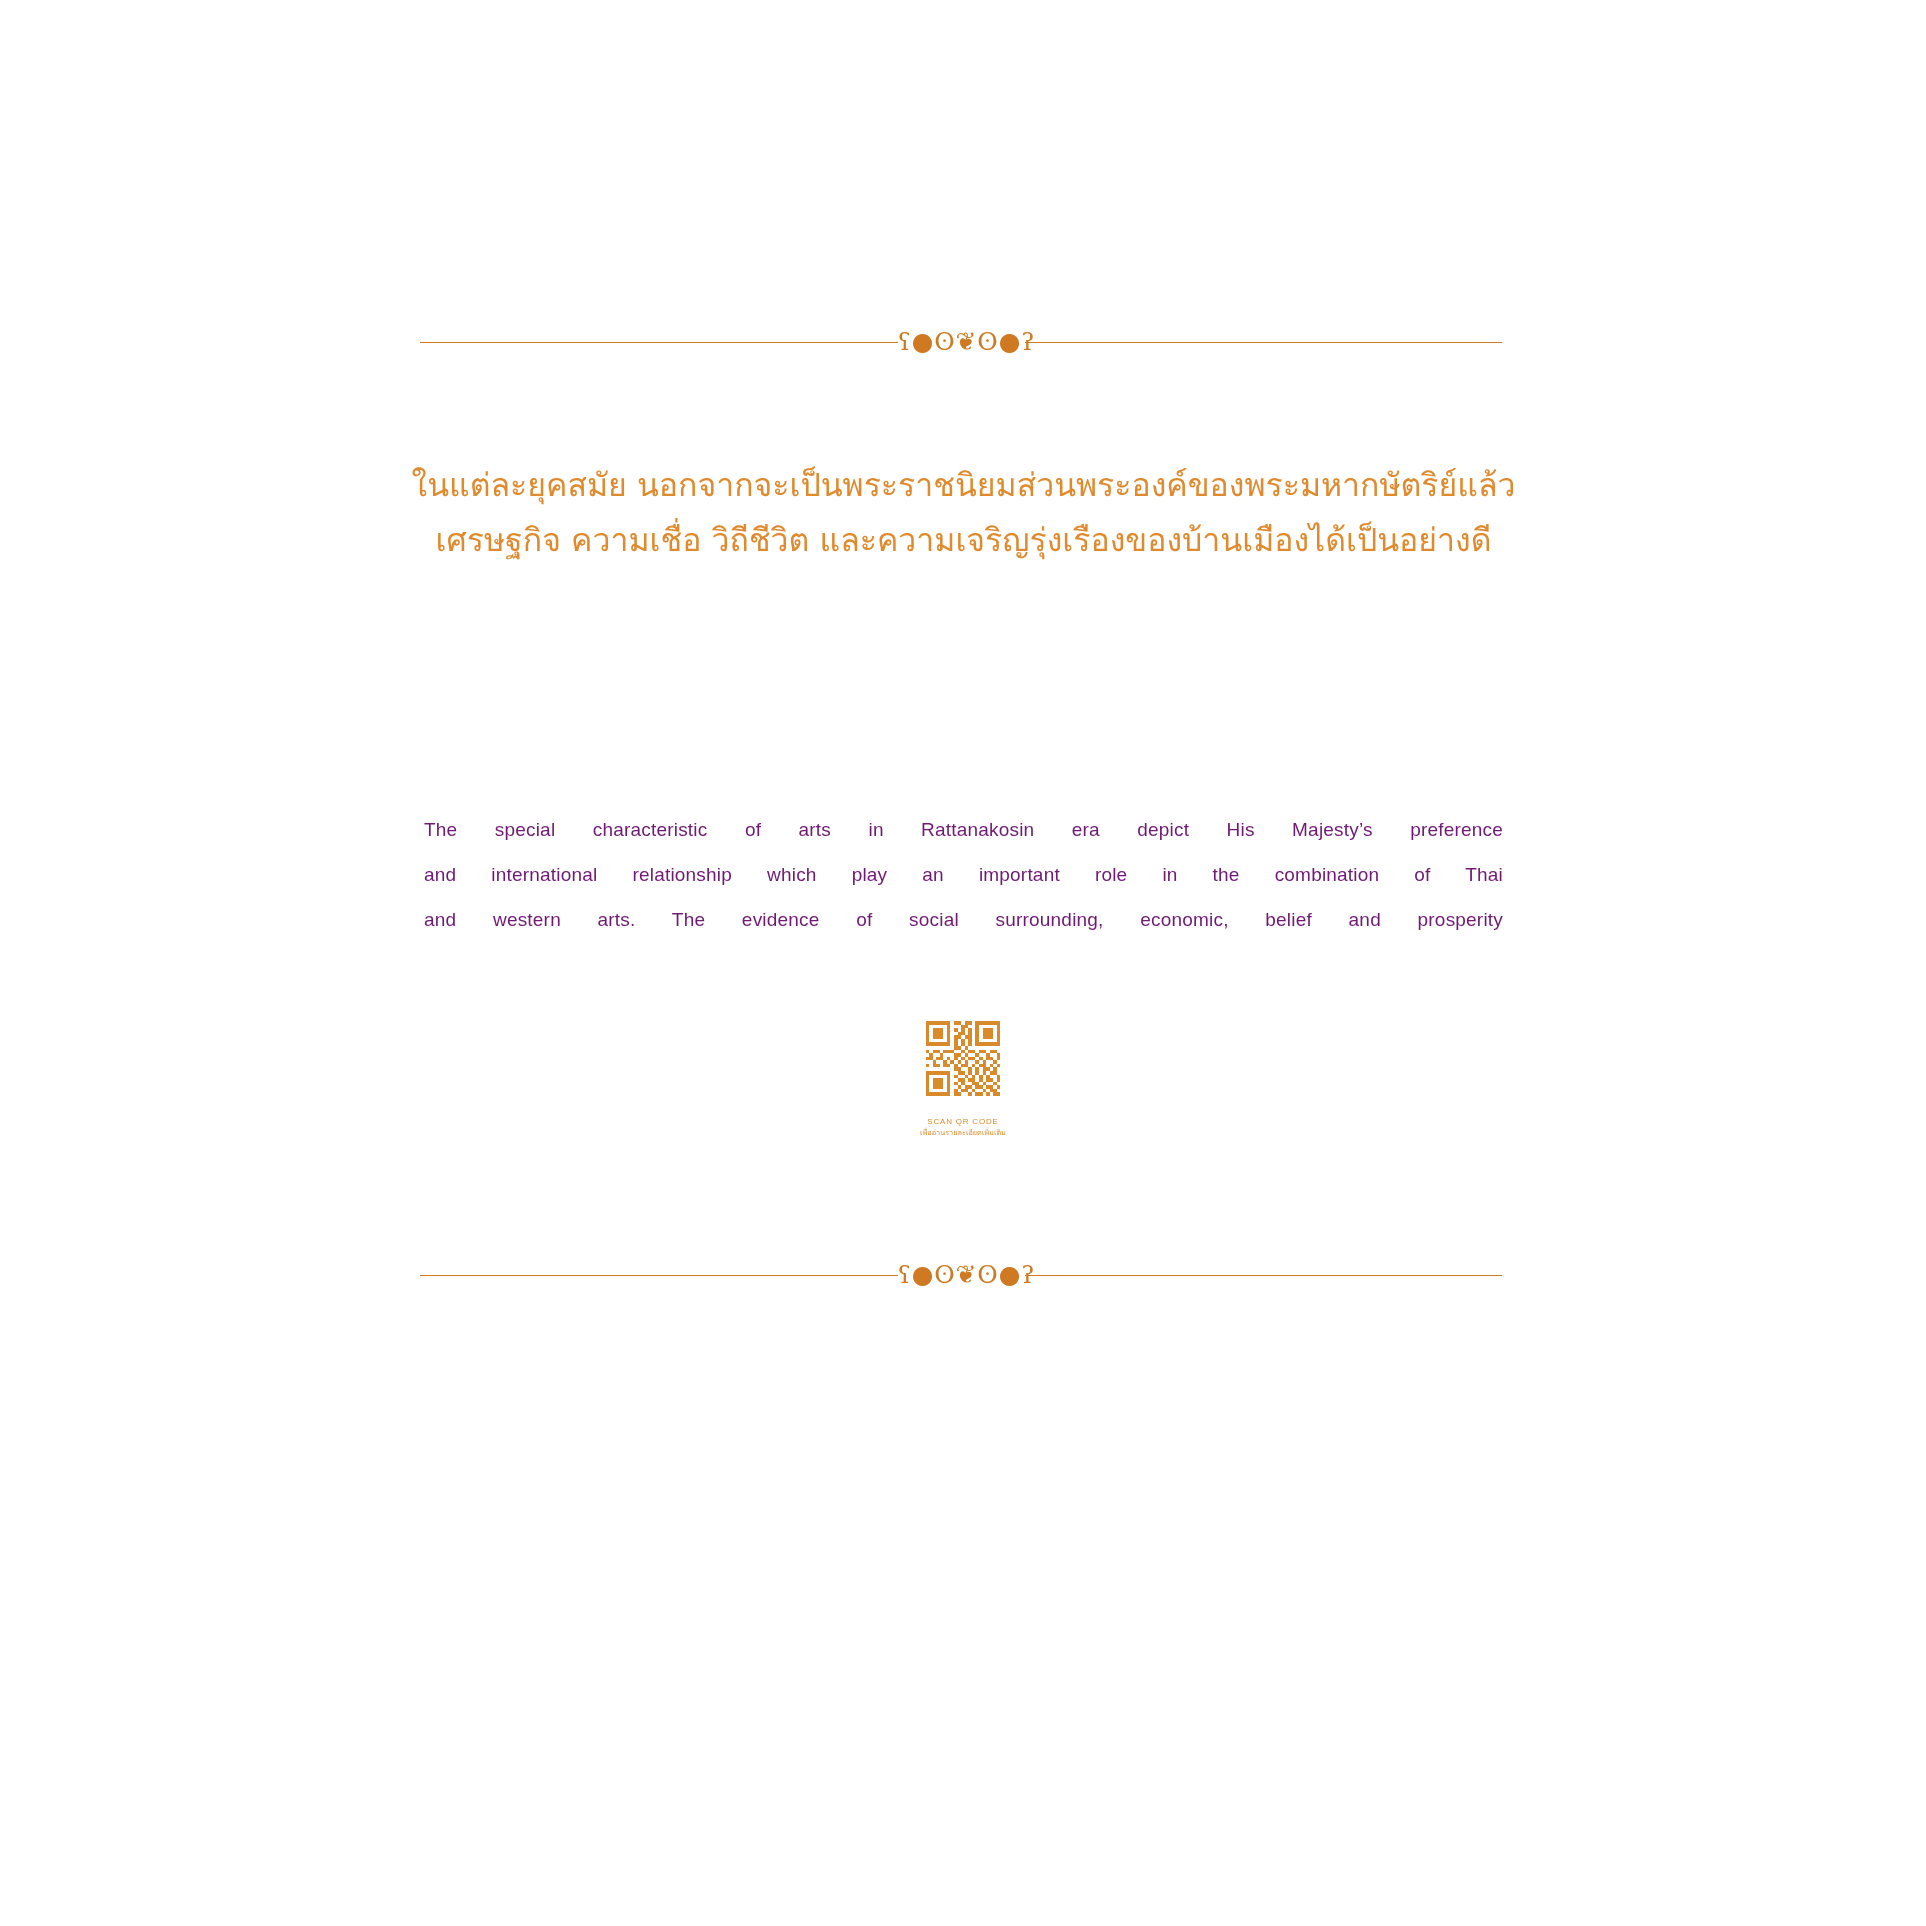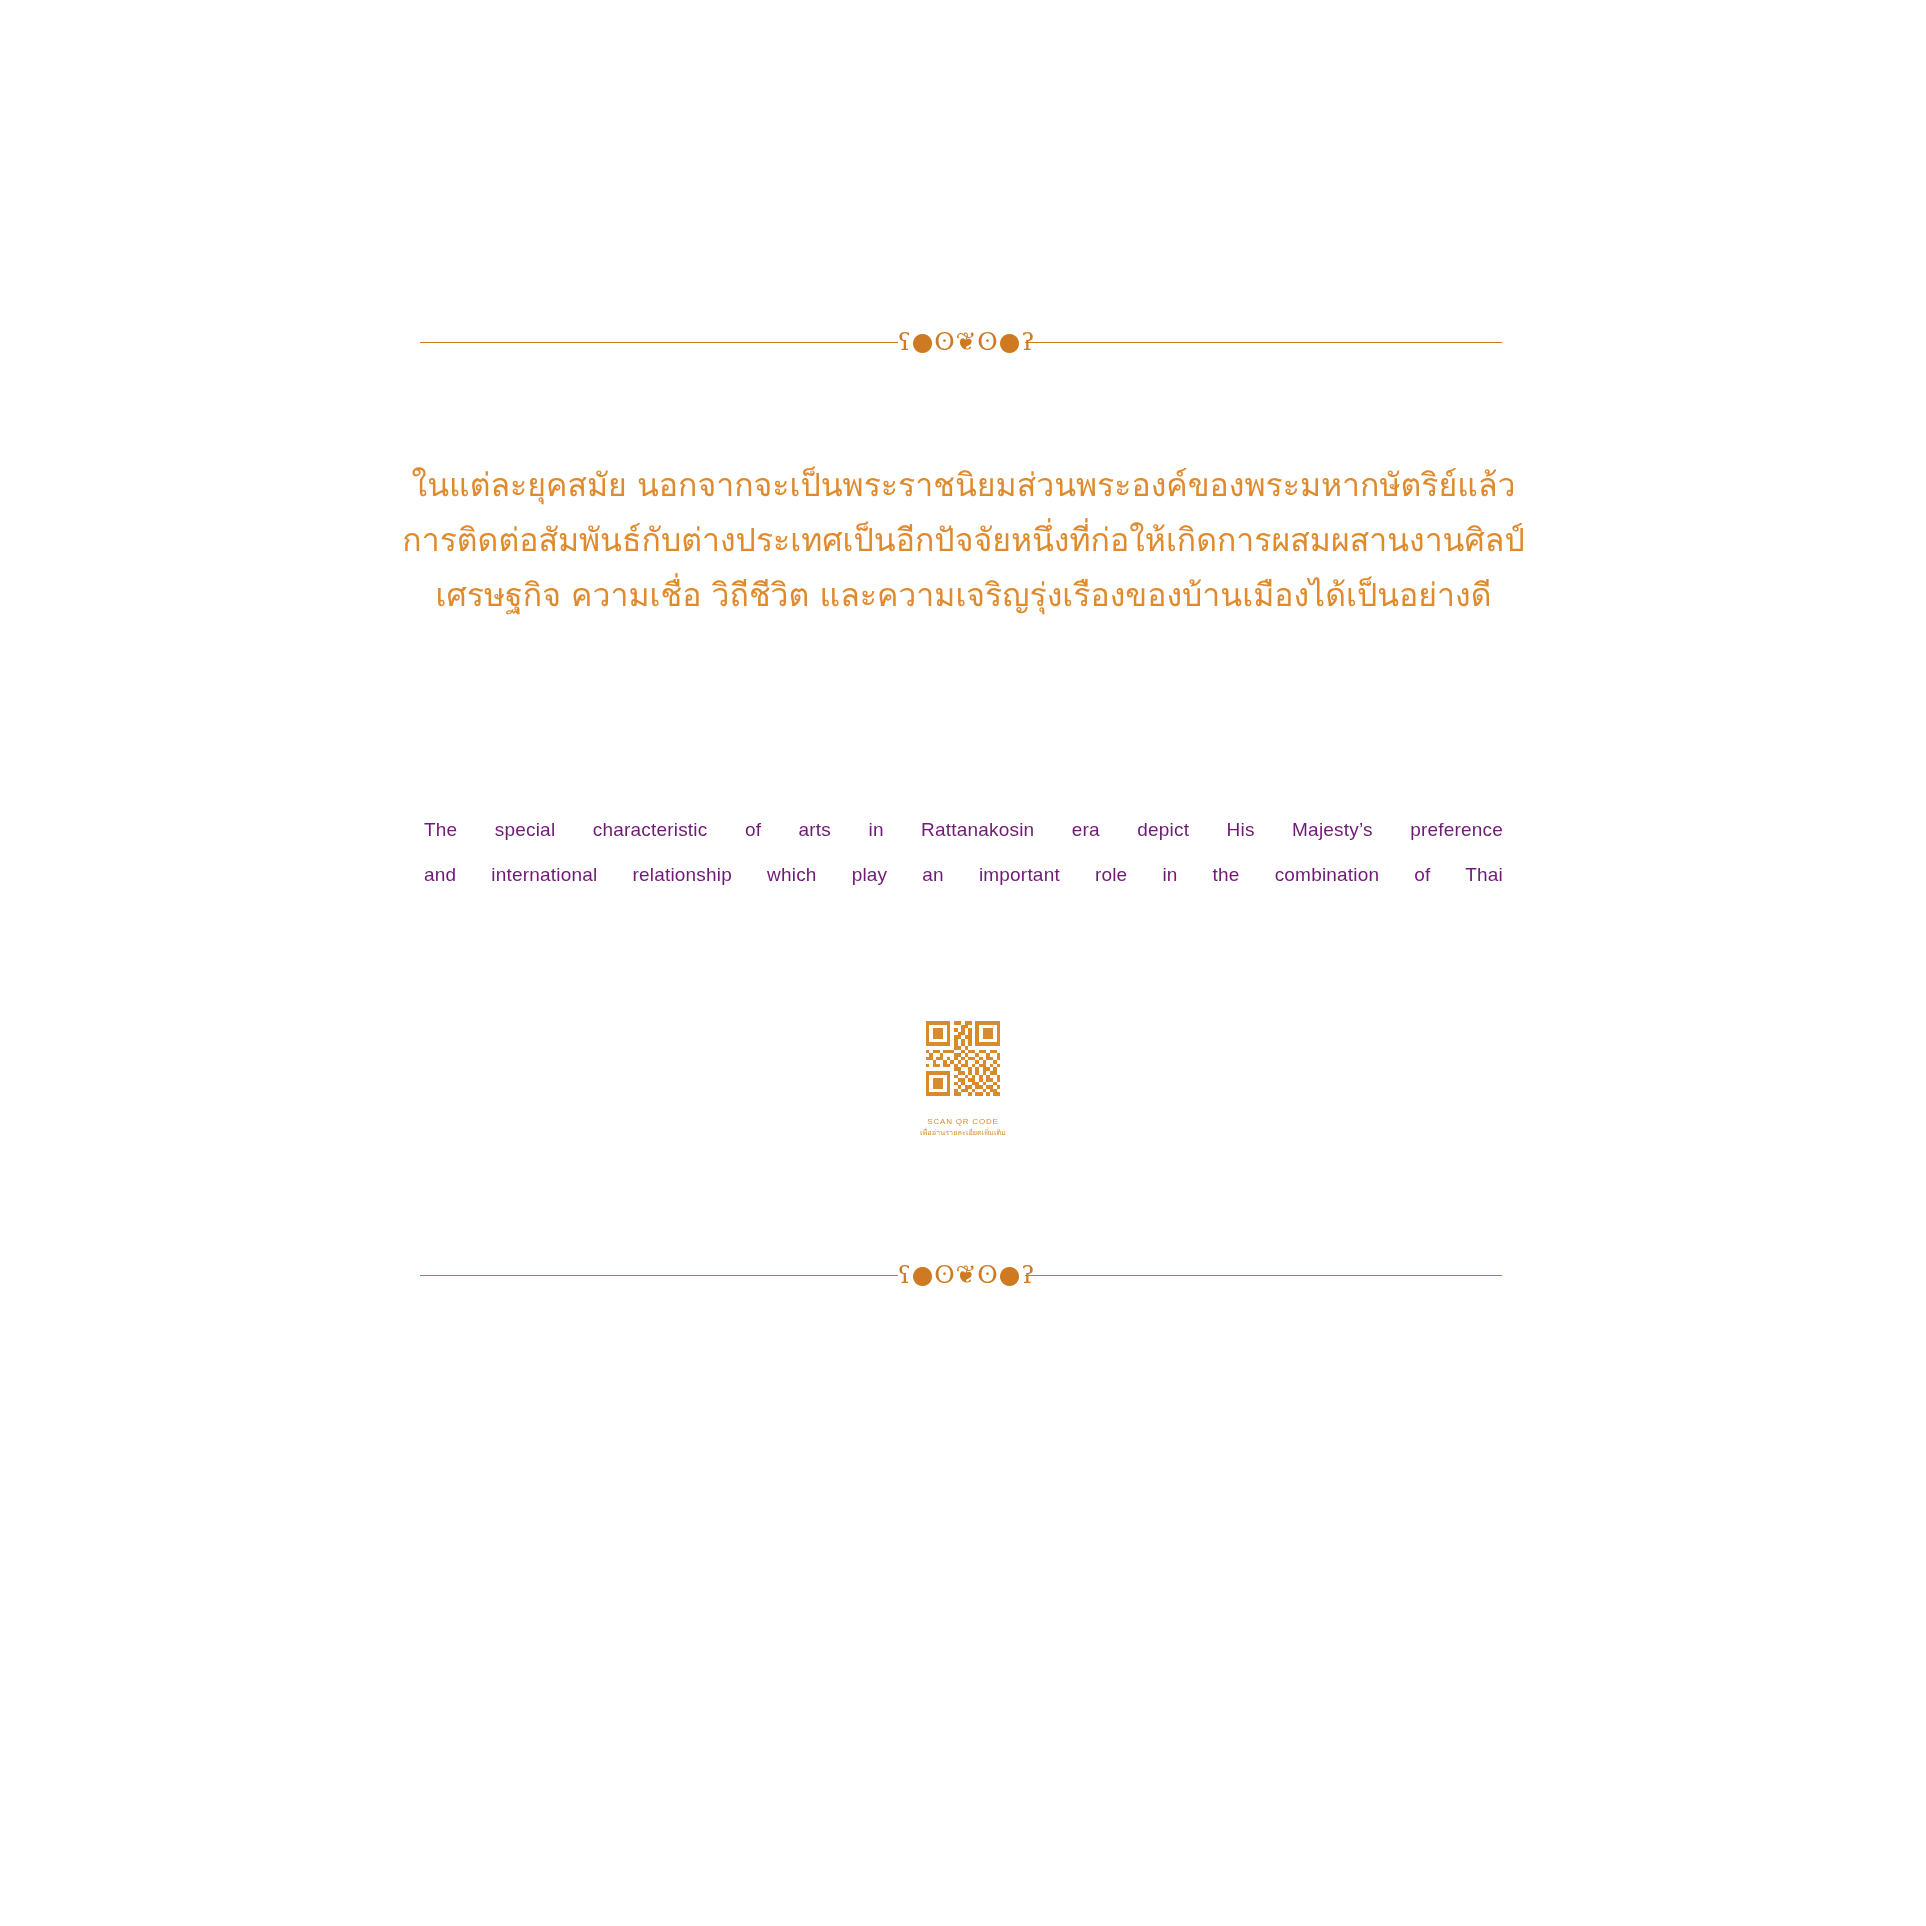--- a/index.html
+++ b/index.html
@@ -134,27 +134,27 @@
 <div class="page">
 
   <div class="divider divider-top">
     <div class="rule"></div>
     <div class="flourish">ʕ●ʘ❦ʘ●ʔ</div>
     <div class="rule"></div>
   </div>
 
   <div class="thai-block">
     <span class="line">ในแต่ละยุคสมัย  นอกจากจะเป็นพระราชนิยมส่วนพระองค์ของพระมหากษัตริย์แล้ว</span>
-    <span class="line">การติดต่อสัมพันธ์กับต่างประเทศเป็นอีกปัจจัยหนึ่งที่ก่อให้เกิดการผสมผสานงานศิลป์</span>
     <span class="line">เศรษฐกิจ ความเชื่อ วิถีชีวิต และความเจริญรุ่งเรืองของบ้านเมืองได้เป็นอย่างดี</span>
   </div>
 
   <div class="eng-block">
     <span class="line justified">The special characteristic of arts in Rattanakosin era depict His Majesty’s preference</span>
     <span class="line justified">and international relationship which play an important role in the combination of Thai</span>
+    <span class="line justified">and western arts. The evidence of social surrounding, economic, belief and prosperity</span>
   </div>
 
   <div class="qr-block">
     <div class="qr-code" id="qr-code">
         <i class="on"></i>
         <i class="on"></i>
         <i class="on"></i>
         <i class="on"></i>
         <i class="on"></i>
         <i class="on"></i>

